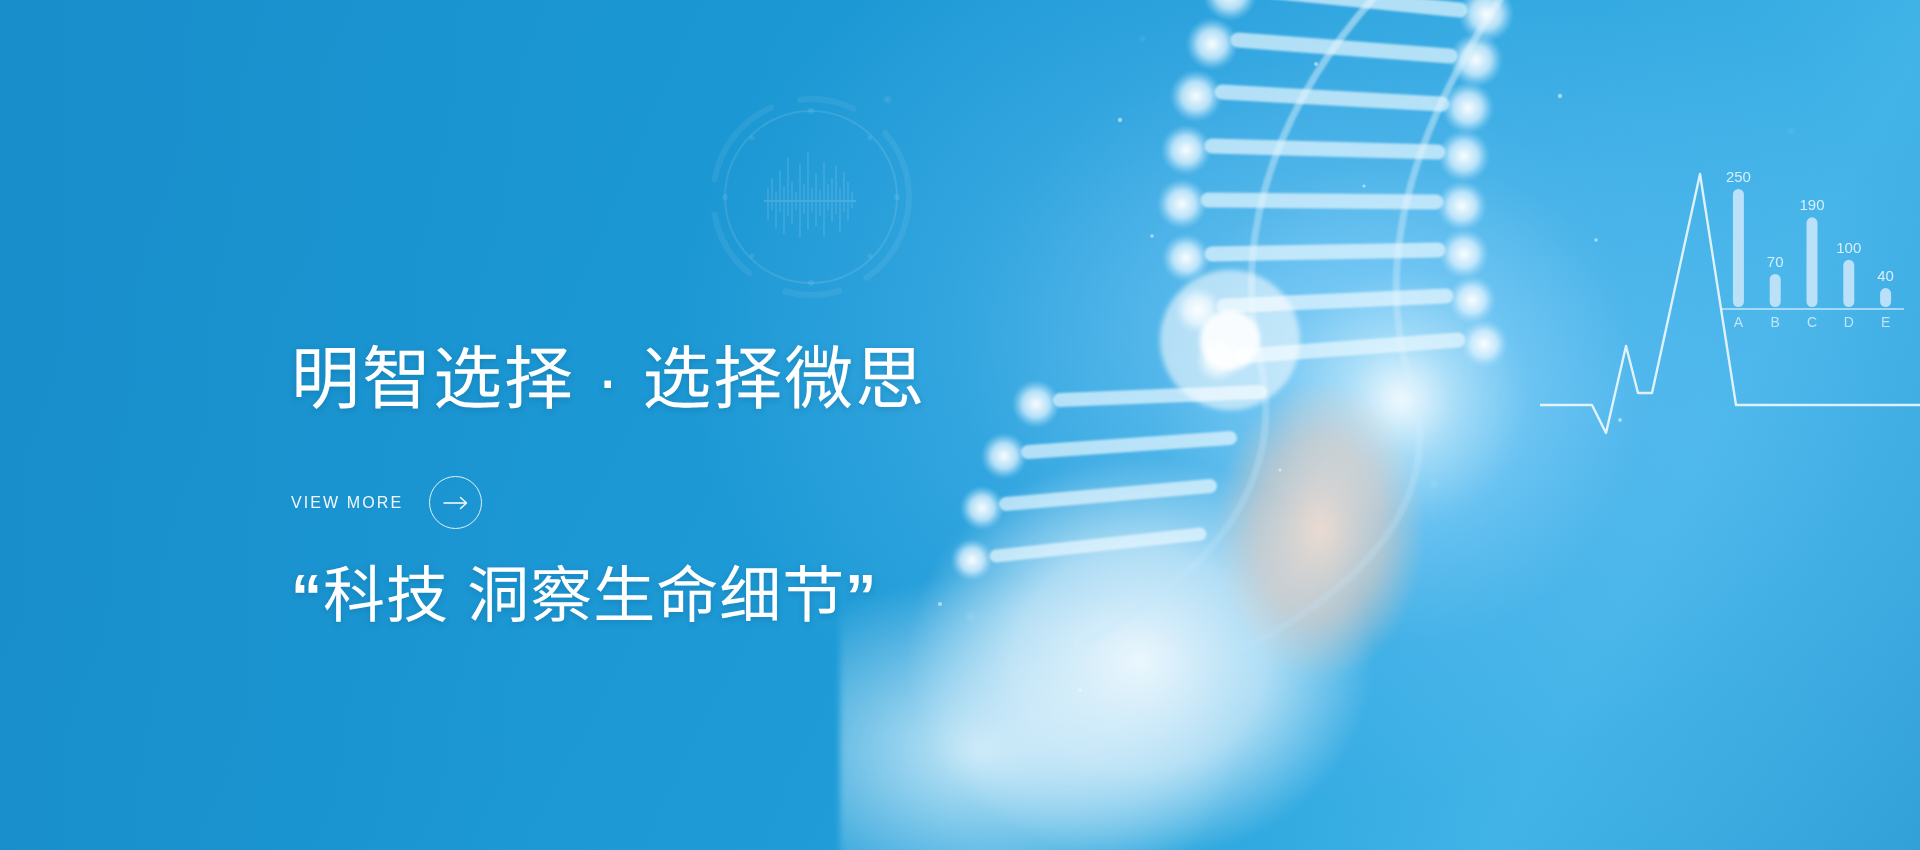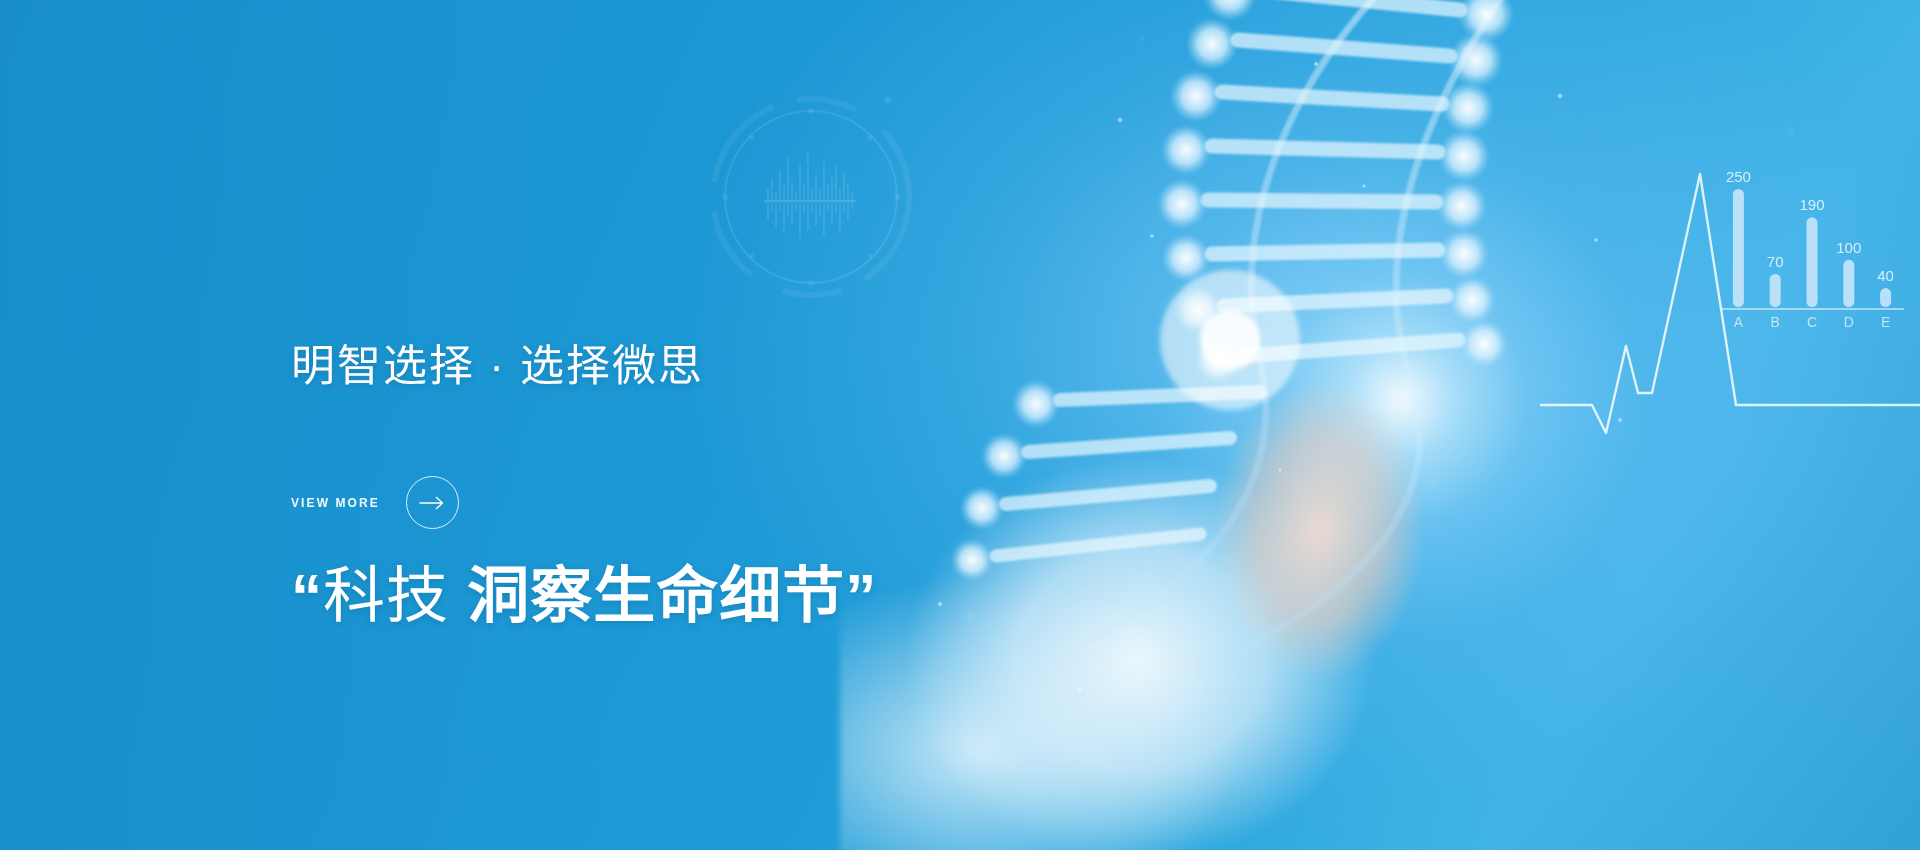--- a/index.html
+++ b/index.html
@@ -57,48 +57,48 @@
 
   .subtitle {
     position:absolute; top:210px; left:0;
     font-size:30px; line-height:1.44; font-weight:400; letter-spacing:.5px;
     color:#ffffff; text-shadow:0 1px 3px rgba(0,70,110,.22);
     white-space:pre-line;
   }
 
   .headline {
     position:absolute; top:340px; left:0;
-    font-size:44px; line-height:1.16; font-weight:400; letter-spacing:2px;
+    font-size:69px; line-height:1.16; font-weight:400; letter-spacing:2px;
     color:#ffffff; text-shadow:0 2px 6px rgba(0,70,110,.25);
     white-space:nowrap;
   }
 
   .view-more {
     position:absolute; top:476px; left:0;
     display:flex; align-items:center; gap:26px;
     text-decoration:none; color:#fff; cursor:pointer;
   }
   .view-more-label {
-    font-size:12px; letter-spacing:2.1px; font-weight:700;
+    font-size:16px; letter-spacing:2.1px; font-weight:400;
     color:rgba(255,255,255,.94);
   }
   .arrow-circle {
     width:53px; height:53px; border-radius:50%;
     border:1.5px solid rgba(255,255,255,.85);
     display:flex; align-items:center; justify-content:center;
   }
 
   .quote {
     position:absolute; top:560px; left:0;
     font-size:62px; line-height:1.15; letter-spacing:1px; white-space:nowrap;
     color:#ffffff; text-shadow:0 2px 6px rgba(0,70,110,.25);
   }
   .quote .qm { font-weight:700; }
   .quote .strong { font-weight:400; }
-  .quote .light { font-weight:700; }
+  .quote .light { font-weight:400; }
 
   
   .ecg { position:absolute; left:1540px; top:150px; width:380px; height:300px; }
   .chart { position:absolute; left:1712px; top:155px; width:200px; height:195px; }
 </style>
 </head>
 <body>
 
 <div class="hero">
 

